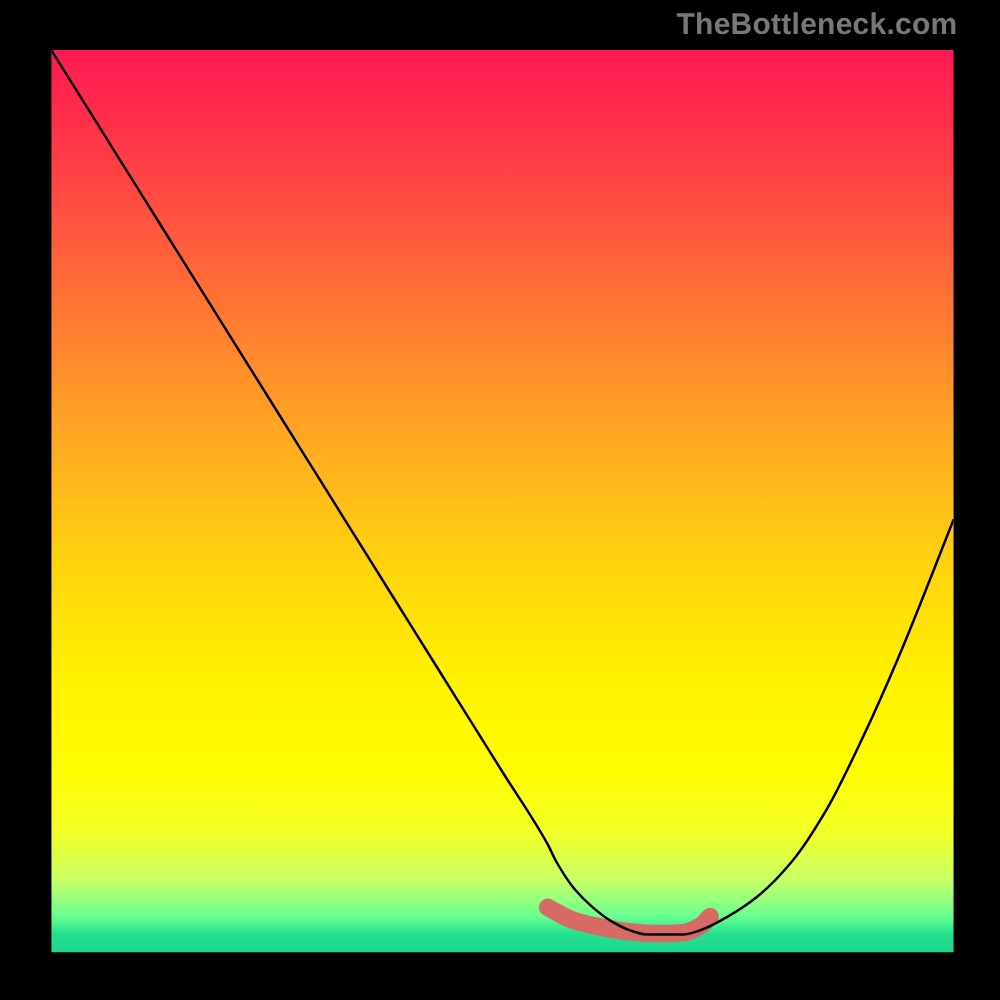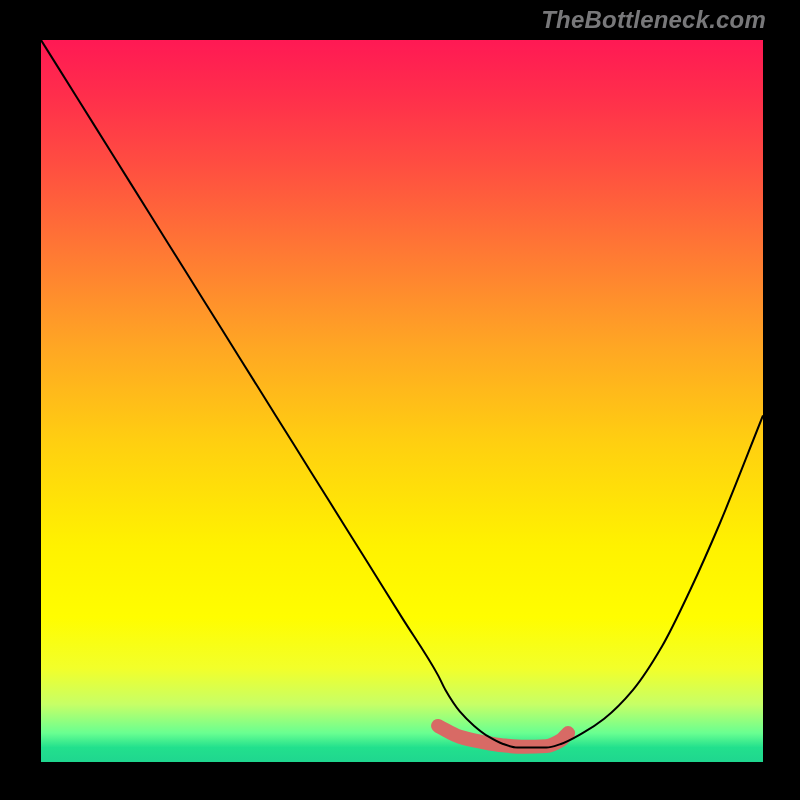--- a/index.html
+++ b/index.html
@@ -8,21 +8,20 @@
     width: 800px;
     height: 800px;
     background: #000000;
     overflow: hidden;
   }
   .stage {
     position: relative;
     width: 800px;
     height: 704px;
     background: #000000;
-    font-style: italic;
   }
   .plot-area {
     position: absolute;
     
     left: 41px;
     top: 40px;
     width: 722px;
     height: 722px;
     overflow: hidden;
   }

